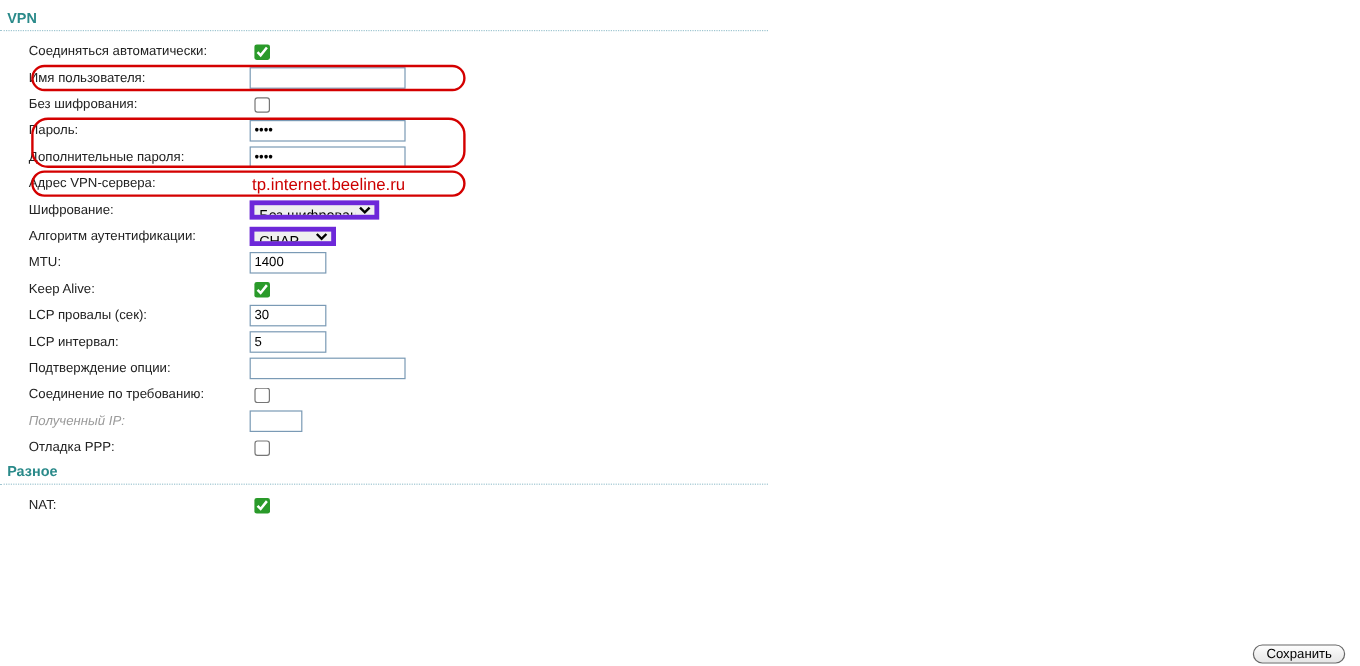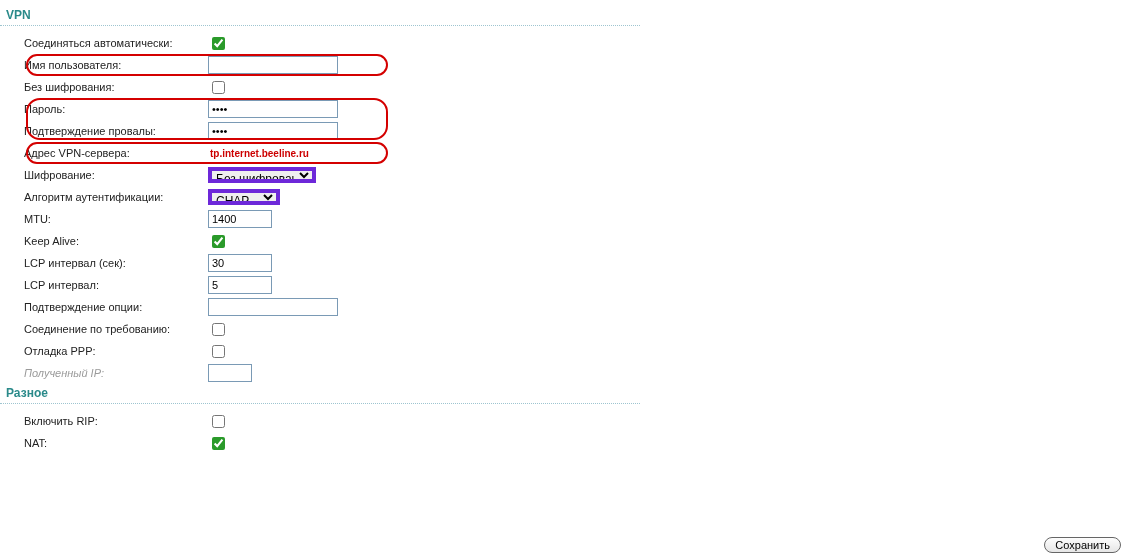--- a/index.html
+++ b/index.html
@@ -70,22 +70,22 @@
   }
   .sel.w108 { width: 108px; }
   .sel.w72 { width: 72px; }
   .chk {
     width: 13px;
     height: 13px;
     accent-color: #2a9a2a;
   }
   .vpn-value {
     color: #c00;
-    font-weight: bold;
-    font-size: 10px;
+    font-weight: normal;
+    font-size: 14px;
     padding-left: 2px;
   }
 
   
   .hl {
     position: relative;
   }
   .ring {
     position: absolute;
     border: 2px solid #d40000;
@@ -144,21 +144,21 @@
 
   <div class="hl">
     <div class="ring r2"></div>
     <div class="row">
       <div class="label">Пароль:</div>
       <div class="ctrl">
           <input type="text" class="txt w130" value="••••" style="">
         </div>
     </div>
     <div class="row">
-      <div class="label">Подтверждение провалы:</div>
+      <div class="label">Дополнительные пароля:</div>
       <div class="ctrl">
           <input type="text" class="txt w130" value="••••" style="">
         </div>
     </div>
   </div>
 
   <div class="hl">
     <div class="ring r3"></div>
     <div class="row">
       <div class="label">Адрес VPN-сервера:</div>
@@ -194,21 +194,21 @@
   </div>
 
   <div class="row">
     <div class="label">Keep Alive:</div>
     <div class="ctrl">
         <input type="checkbox" class="chk" checked="" style="">
       </div>
   </div>
 
   <div class="row">
-    <div class="label">LCP интервал (сек):</div>
+    <div class="label">LCP провалы (сек):</div>
     <div class="ctrl">
         <input type="text" class="txt w64" value="30" style="">
       </div>
   </div>
 
   <div class="row">
     <div class="label">LCP интервал:</div>
     <div class="ctrl">
         <input type="text" class="txt w64" value="5" style="">
       </div>
@@ -222,42 +222,36 @@
   </div>
 
   <div class="row">
     <div class="label">Соединение по требованию:</div>
     <div class="ctrl">
         <input type="checkbox" class="chk" style="">
       </div>
   </div>
 
   <div class="row">
+    <div class="label disabled">Полученный IP:</div>
+    <div class="ctrl">
+        <input type="text" class="txt w44" disabled="" value="" style="">
+      </div>
+  </div>
+
+  <div class="row">
     <div class="label">Отладка PPP:</div>
     <div class="ctrl">
         <input type="checkbox" class="chk" style="">
-      </div>
-  </div>
-
-  <div class="row">
-    <div class="label disabled">Полученный IP:</div>
-    <div class="ctrl">
-        <input type="text" class="txt w44" disabled="" value="" style="">
       </div>
   </div>
 
   <div class="section-title">Разное</div>
   <hr class="dotted">
 
-  <div class="row">
-    <div class="label">Включить RIP:</div>
-    <div class="ctrl">
-        <input type="checkbox" class="chk" style="">
-      </div>
-  </div>
 
   <div class="row">
     <div class="label">NAT:</div>
     <div class="ctrl">
         <input type="checkbox" class="chk" checked="" style="">
       </div>
   </div>
 
 
 </div>

